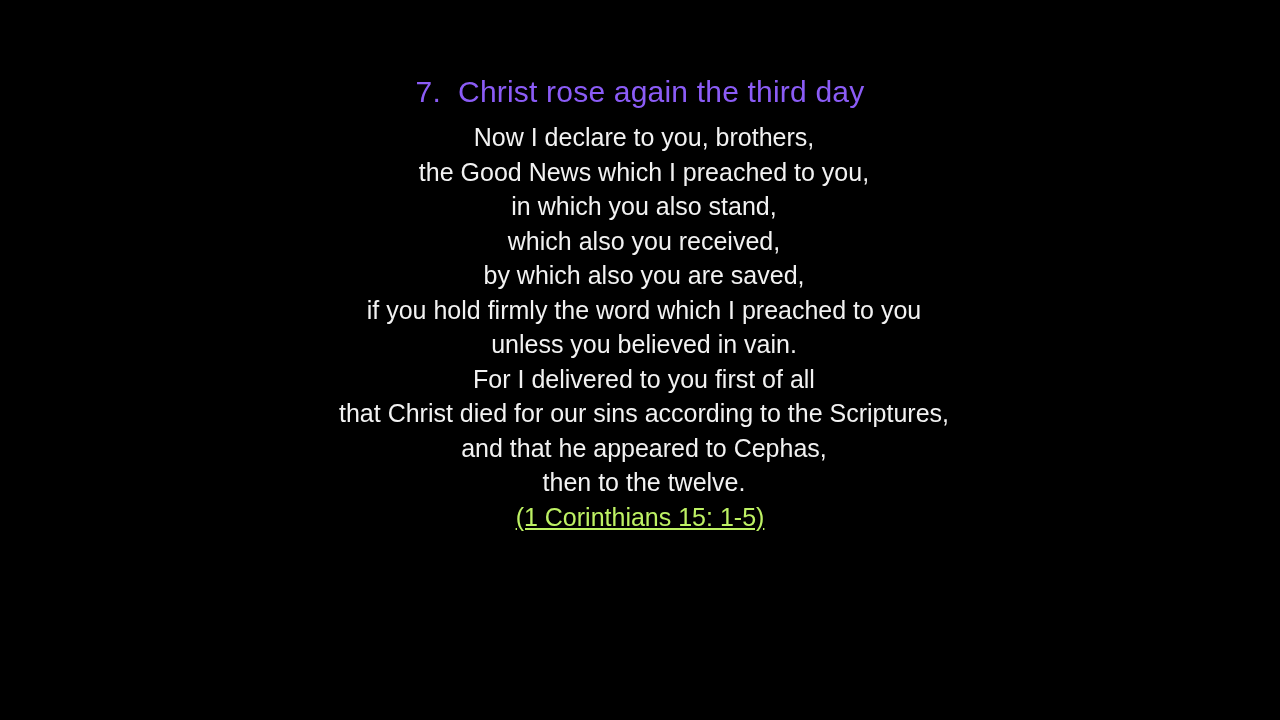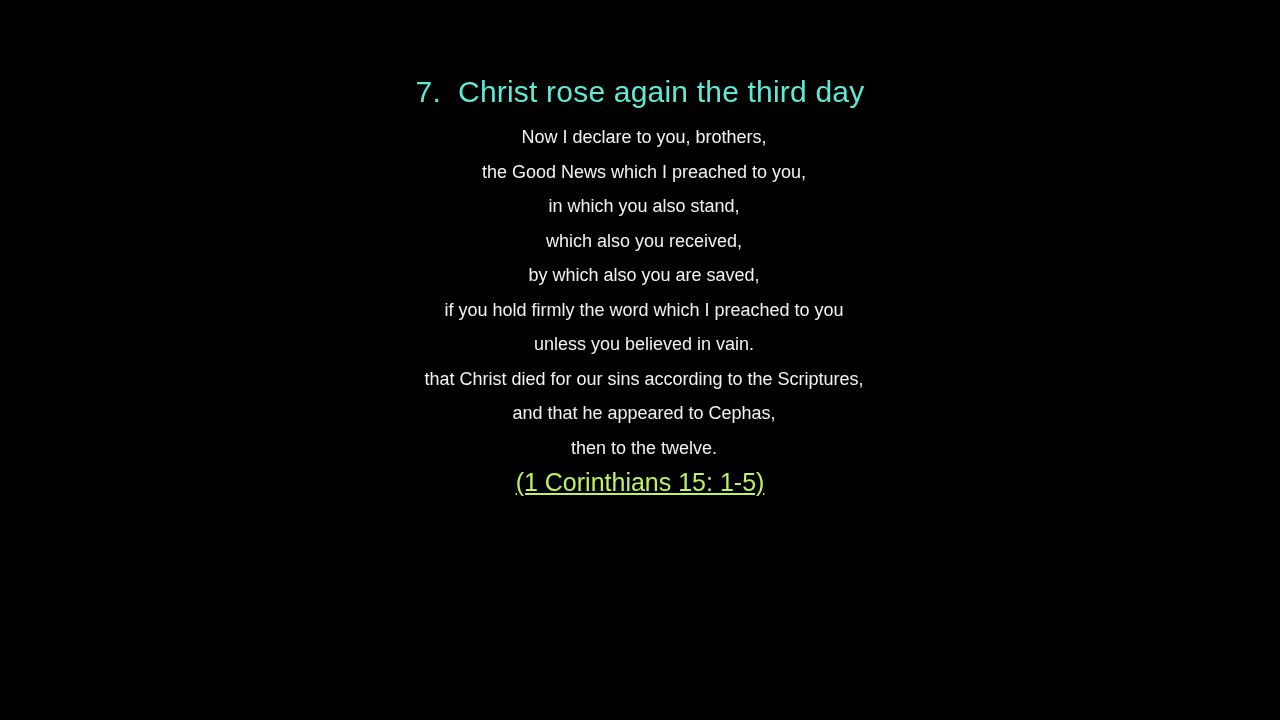--- a/index.html
+++ b/index.html
@@ -24,28 +24,28 @@
   .content {
     position: absolute;
     left: 0;
     top: 70px;
     width: 1280px;
     text-align: center;
   }
   .slide-title {
     font-size: 30px;
     line-height: 44px;
-    color: #5eead4;
+    color: #8b5cf6;
     font-weight: 400;
     letter-spacing: 0.2px;
     margin: 0 0 6px 0;
     white-space: pre;
   }
   .verse-line {
-    font-size: 18px;
+    font-size: 25px;
     line-height: 34.5px;
     color: #f2f2f2;
     font-weight: 400;
     white-space: pre;
     margin-left: 8px;
   }
   .verse-ref {
     font-size: 25px;
     line-height: 34.5px;
     color: #bef264;
@@ -63,20 +63,21 @@
     <div class="slide-title">7.  Christ rose again the third day</div>
 
     <div class="verse-body">
       <div class="verse-line">Now I declare to you, brothers,</div>
       <div class="verse-line">the Good News which I preached to you,</div>
       <div class="verse-line">in which you also stand,</div>
       <div class="verse-line">which also you received,</div>
       <div class="verse-line">by which also you are saved,</div>
       <div class="verse-line">if you hold firmly the word which I preached to you</div>
       <div class="verse-line">unless you believed in vain.</div>
+      <div class="verse-line">For I delivered to you first of all</div>
       <div class="verse-line">that Christ died for our sins according to the Scriptures,</div>
       <div class="verse-line">and that he appeared to Cephas,</div>
       <div class="verse-line">then to the twelve.</div>
     </div>
 
     <div class="verse-ref">(1 Corinthians 15: 1-5)</div>
   </div>
 </div>
 
 </body></html>

